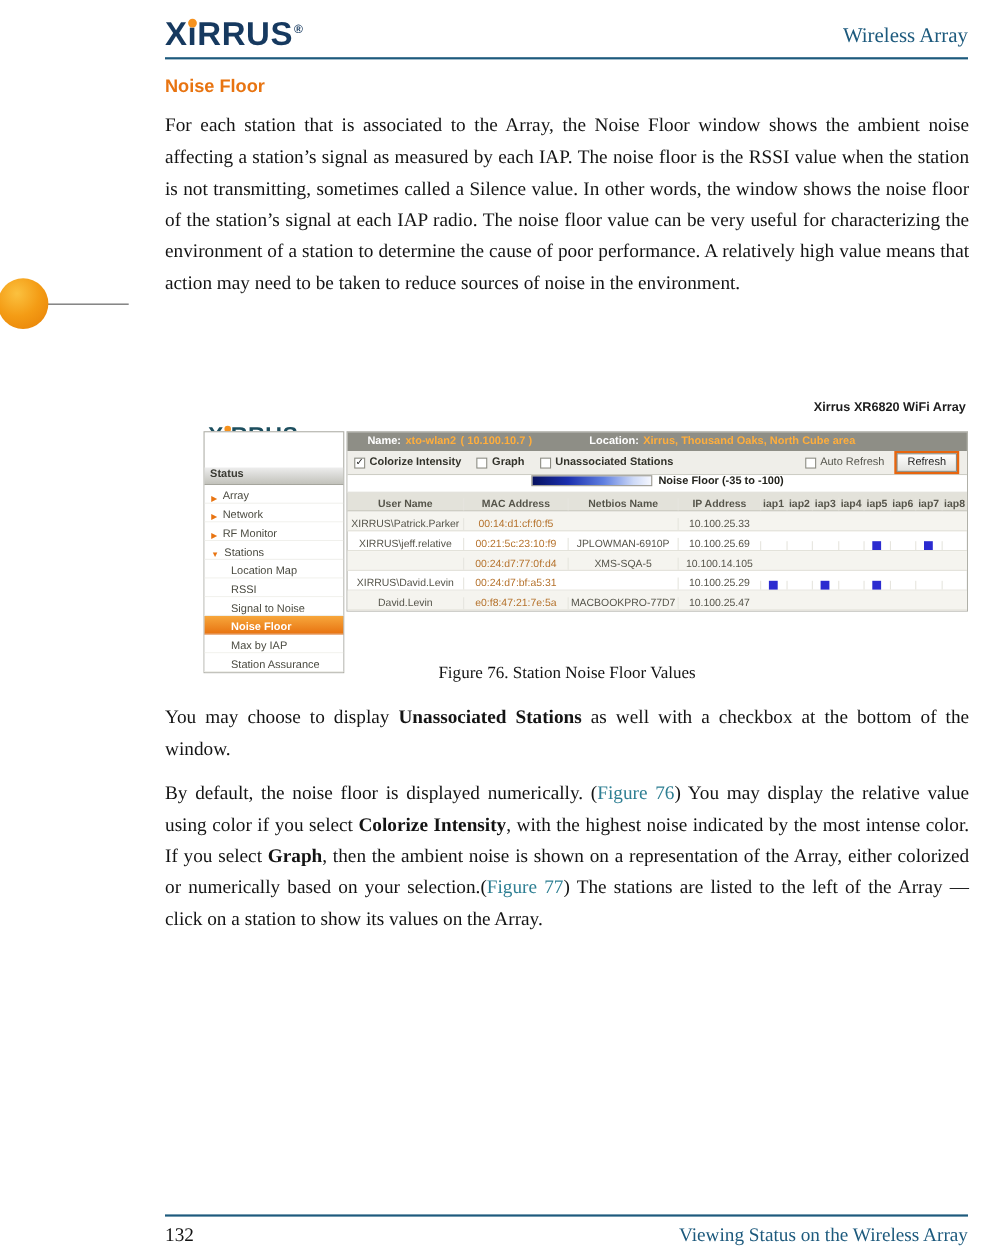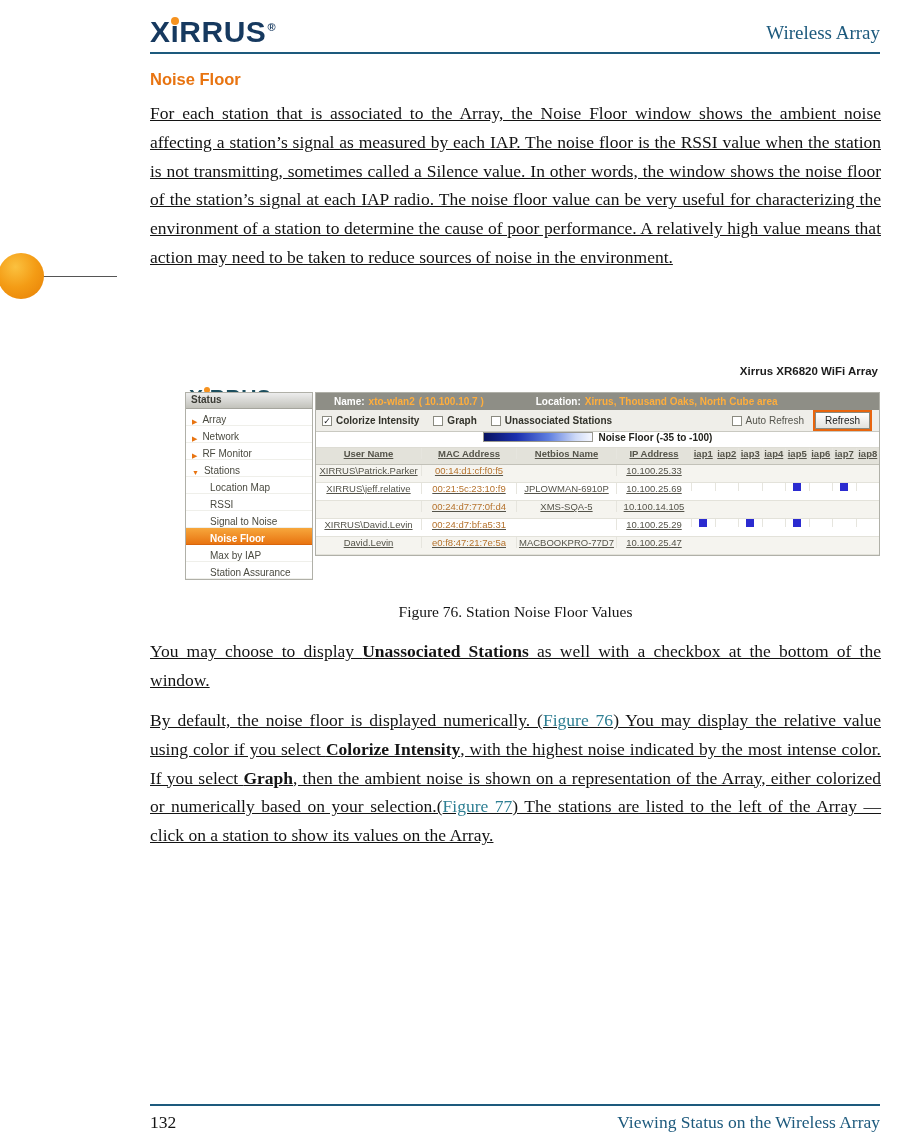--- a/index.html
+++ b/index.html
@@ -22,41 +22,41 @@
 
   
   .marker-line { position:absolute; left:0; top:276px; width:117px; height:1px; background:#555; }
   .marker-circle { position:absolute; left:-2px; top:253px; width:46px; height:46px; border-radius:50%;
     background:radial-gradient(circle at 38% 30%, #FBC13F 0%, #F49C15 48%, #E67E04 100%); }
 
   
   .section-heading { position:absolute; left:150px; top:70px; font-family:"Liberation Sans", sans-serif;
     font-weight:bold; font-size:16.5px; color:#E87411; }
   .body-par { position:absolute; left:150px; width:731px; font-size:17.5px; line-height:28.8px;
-    text-align:justify; color:#141414;text-decoration:underline; }
+    text-align:justify; color:#141414; }
   .p1 { top:99px; }
   .p2 { top:637px; }
   .p3 { top:706px; }
   .b { font-weight:bold; }
   .link { color:#2e7f93; }
   .caption { position:absolute; left:150px; width:731px; top:603px; text-align:center;
     font-size:15.5px; color:#141414; }
 
   
   .shot { position:absolute; left:185px; top:352px; width:695px; height:232px; background:#fff;
     font-family:"Liberation Sans","DejaVu Sans",sans-serif; }
   .shot-brand { position:absolute; left:4px; top:5px; font-weight:bold; font-size:21px;
     color:#1c4e5e; letter-spacing:0.5px;margin-top:28px; }
   .shot-brand .brand-dot { width:6px; height:6px; top:2px; background:#F6921E; }
   .shot-title { position:absolute; right:2px; top:13px; font-size:11.5px; font-weight:bold; color:#1c1c1c; }
 
   .sidebar { position:absolute; left:0; top:40px; width:128px; background:#fff;
     border:1px solid #b0b0a8; }
   .sb-header { height:16px; background:linear-gradient(#ededed,#c2c2bb); border-bottom:1px solid #a5a59d;
-    font-size:10px; font-weight:bold; color:#3a3a33; padding:1px 0 0 5px; }
+    font-size:10px; font-weight:bold; color:#3a3a33; padding:1px 0 0 5px;margin-top:32px; }
   .sb-item { height:17px; font-size:10px; color:#4a4a40; padding-left:6px; display:flex;
     align-items:flex-end; gap:5px; background:#fff; border-bottom:1px solid #efefea; }
   .sb-arrow { color:#E87411; font-size:7px; line-height:1; }
   .sb-sub { padding-left:24px; }
   .sb-sub.active { background:linear-gradient(#F7A73C,#E87411); color:#fff; font-weight:bold;
     border-bottom:1px solid #d9650c; }
 
   .main { position:absolute; left:130px; top:40px; right:0; border:1px solid #b0b0a8; background:#fff; }
   .titlebar { height:17px; background:#8e8e86; display:flex; align-items:center;
     font-size:10px; padding:0 18px; white-space:nowrap; overflow:hidden; }
@@ -75,22 +75,22 @@
   .refresh-btn { height:17px; padding:0 9px; background:linear-gradient(#ffffff,#e2e2de);
     border:1px solid #8a8a80; font-size:10px; color:#222; display:flex; align-items:center;
     box-shadow:0 0 0 2px #E8650E; margin:0 3px; }
 
   .band { height:16px; background:#fff; border-bottom:1px solid #dddcd4; display:flex;
     align-items:flex-start; justify-content:center; gap:6px; font-size:10px; }
   .band-bar { width:110px; height:10px; border:1px solid #99988f;
     background:linear-gradient(to right,#071260 0%,#1b2fae 30%,#5f7fe0 60%,#cdd9f7 85%,#f6f8ff 100%); }
   .band-label { font-weight:bold; color:#22221c; }
 
-  .tr { display:flex; height:18px; align-items:flex-start; font-size:9.5px; color:#55544a;
-    border-bottom:1px solid #e3e2da;text-decoration:underline; }
+  .tr { display:flex; height:18px; align-items:flex-end; font-size:9.5px; color:#55544a;
+    border-bottom:1px solid #e3e2da; }
   .tr.header { background:#E3E2DA; height:17px; font-weight:bold; color:#55544a;
     border-bottom:1px solid #c2c1b8; }
   .tr.alt { background:#F5F4EF; }
   .td { display:flex; align-items:center; justify-content:center; border-left:1px solid #e6e5de;
     overflow:hidden; white-space:nowrap; }
   .td:first-child { border-left:none; }
   .td-user { width:105px; }
   .td-mac  { width:95px; }
   .td-net  { width:100px; }
   .td-ip   { width:75px; }

